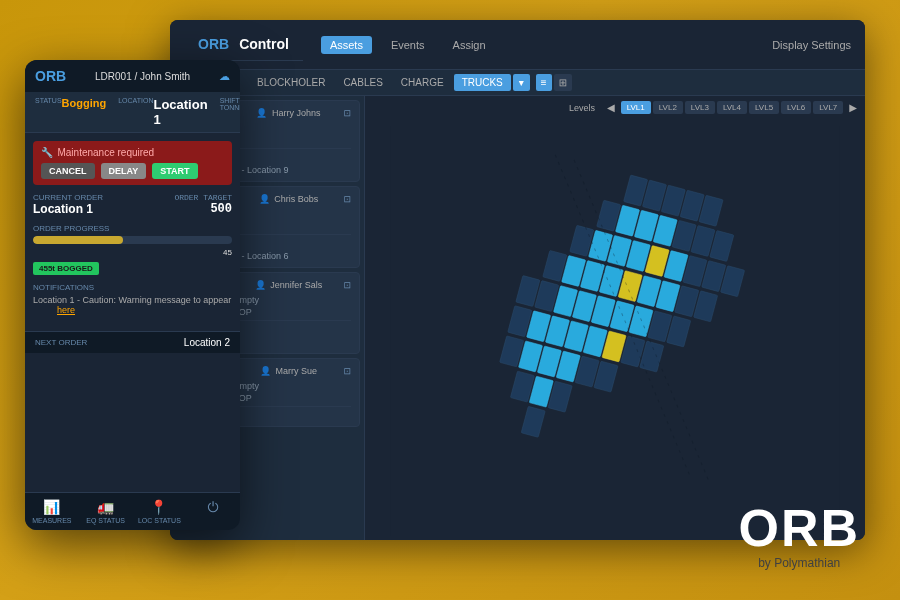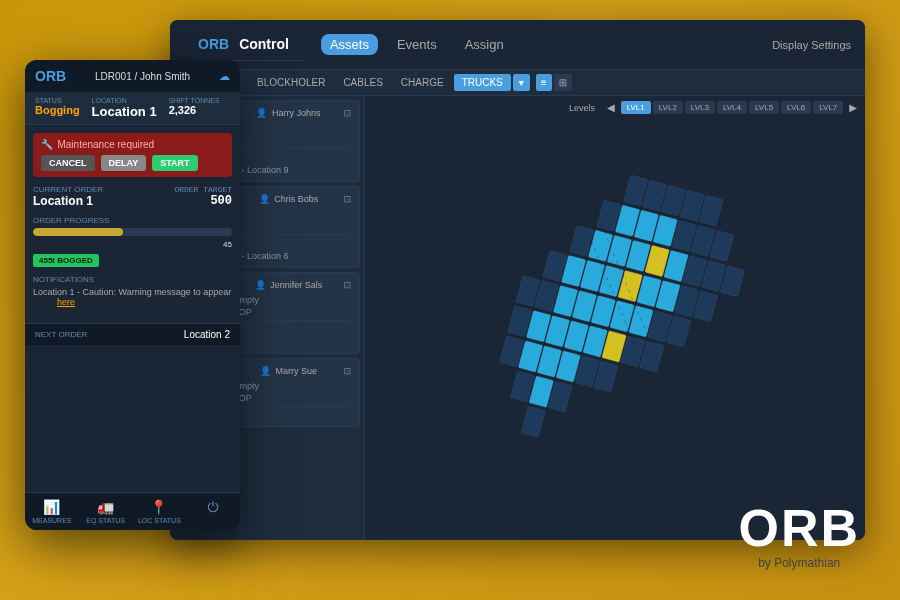--- a/index.html
+++ b/index.html
@@ -68,23 +68,23 @@
     .desktop-header .orb-control {
       font-size: 14px;
       font-weight: bold;
       color: white;
       margin-right: 8px;
     }
     .nav-btn {
       background: #4A9EE0;
       color: white;
       border: none;
-      border-radius: 8px;
+      border-radius: 3px;
       padding: 3px 9px;
-      font-size: 13px;
+      font-size: 11px;
       cursor: pointer;
     }
     .nav-btn.inactive {
       background: transparent;
       color: #aaa;
     }
     .display-settings {
       margin-left: auto;
       color: #aaa;
       font-size: 11px;
@@ -308,21 +308,20 @@
     
     .mobile-status-bar {
       background: #1e2d3e;
       padding: 5px 10px;
       display: flex;
       gap: 12px;
       border-bottom: 1px solid #2a3a50;
     }
     .status-item {
       display: flex;
-      flex-direction: column;
     }
     .status-label {
       font-size: 7px;
       color: #6688aa;
       text-transform: uppercase;
     }
     .status-value {
       font-size: 11px;
       font-weight: bold;
       color: white;

